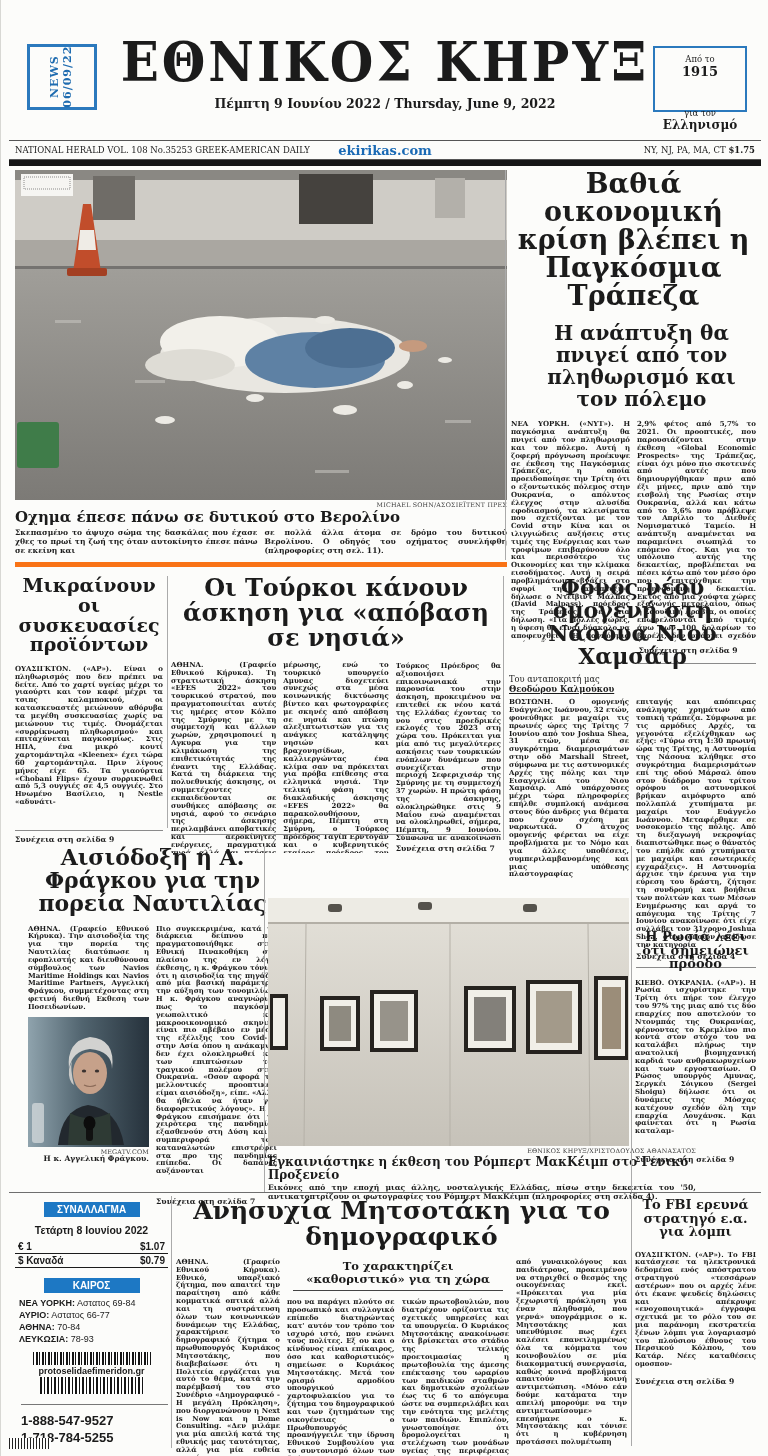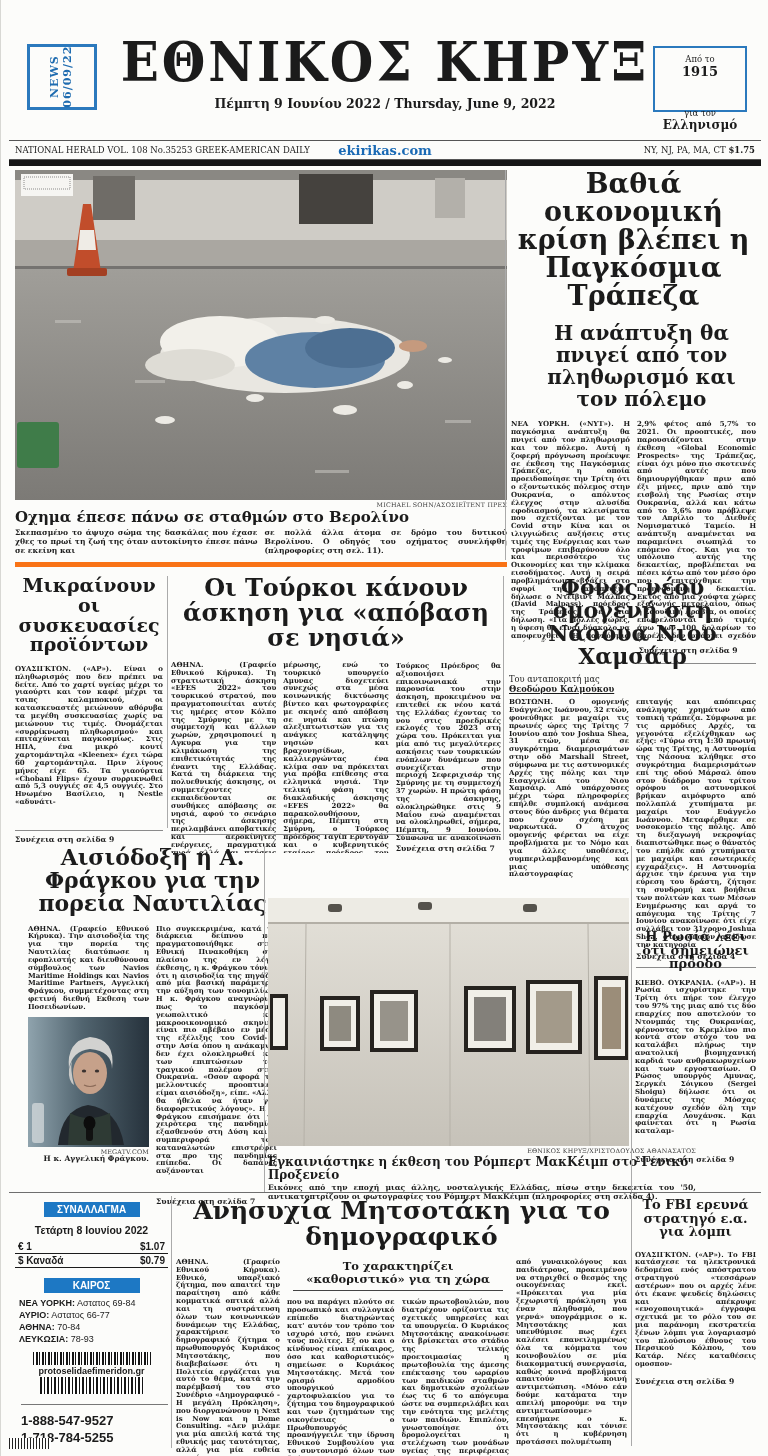--- a/index.html
+++ b/index.html
@@ -133,21 +133,21 @@
         <ellipse cx="310" cy="150" rx="10" ry="4"></ellipse>
           <ellipse cx="430" cy="190" rx="7" ry="3"></ellipse>
       </g>
       <rect x="2" y="252" width="42" height="46" rx="3" fill="#3f7c49"></rect>
       <g>
         <rect x="6" y="4" width="52" height="22" fill="#f6f5f2"></rect>
         <rect x="9" y="7" width="46" height="12" fill="#f6f5f2" stroke="#222" stroke-width="0.5" stroke-dasharray="1,1"></rect>
       </g>
     </svg>
     <div class="credit">MICHAEL SOHN/ΑΣΟΣΙΕΪΤΕΝΤ ΠΡΕΣ</div>
-    <div class="capttl">Οχημα έπεσε πάνω σε σταθμών στο Βερολίνο</div>
+    <div class="capttl">Οχημα έπεσε πάνω σε δυτικού στο Βερολίνο</div>
     <div class="cols" style="padding-bottom:6px;border-bottom:5px solid #f97316;">
       <div class="captxt">Σκεπασμένο το άψυχο σώμα της δασκάλας που έχασε χθες το πρωί τη ζωή της όταν αυτοκίνητο έπεσε πάνω σε εκείνη και</div>
       <div class="captxt">σε πολλά άλλα άτομα σε δρόμο του δυτικού Βερολίνου. Ο οδηγός του οχήματος συνελήφθη (πληροφορίες στη σελ. 11).</div>
     </div>
   </section>
 
   <section class="art" style="top:170px;left:510px;width:245px;">
     <h1 class="hl" style="font-size:27px;">Βαθιά οικονομική κρίση βλέπει η Παγκόσμια Τράπεζα</h1>
     <div class="subhl" style="font-size:20px;margin:12px 4px 10px 20px;">Η ανάπτυξη θα πνιγεί από τον πληθωρισμό και τον πόλεμο</div>
     <div class="cols" style="height:222px;">

